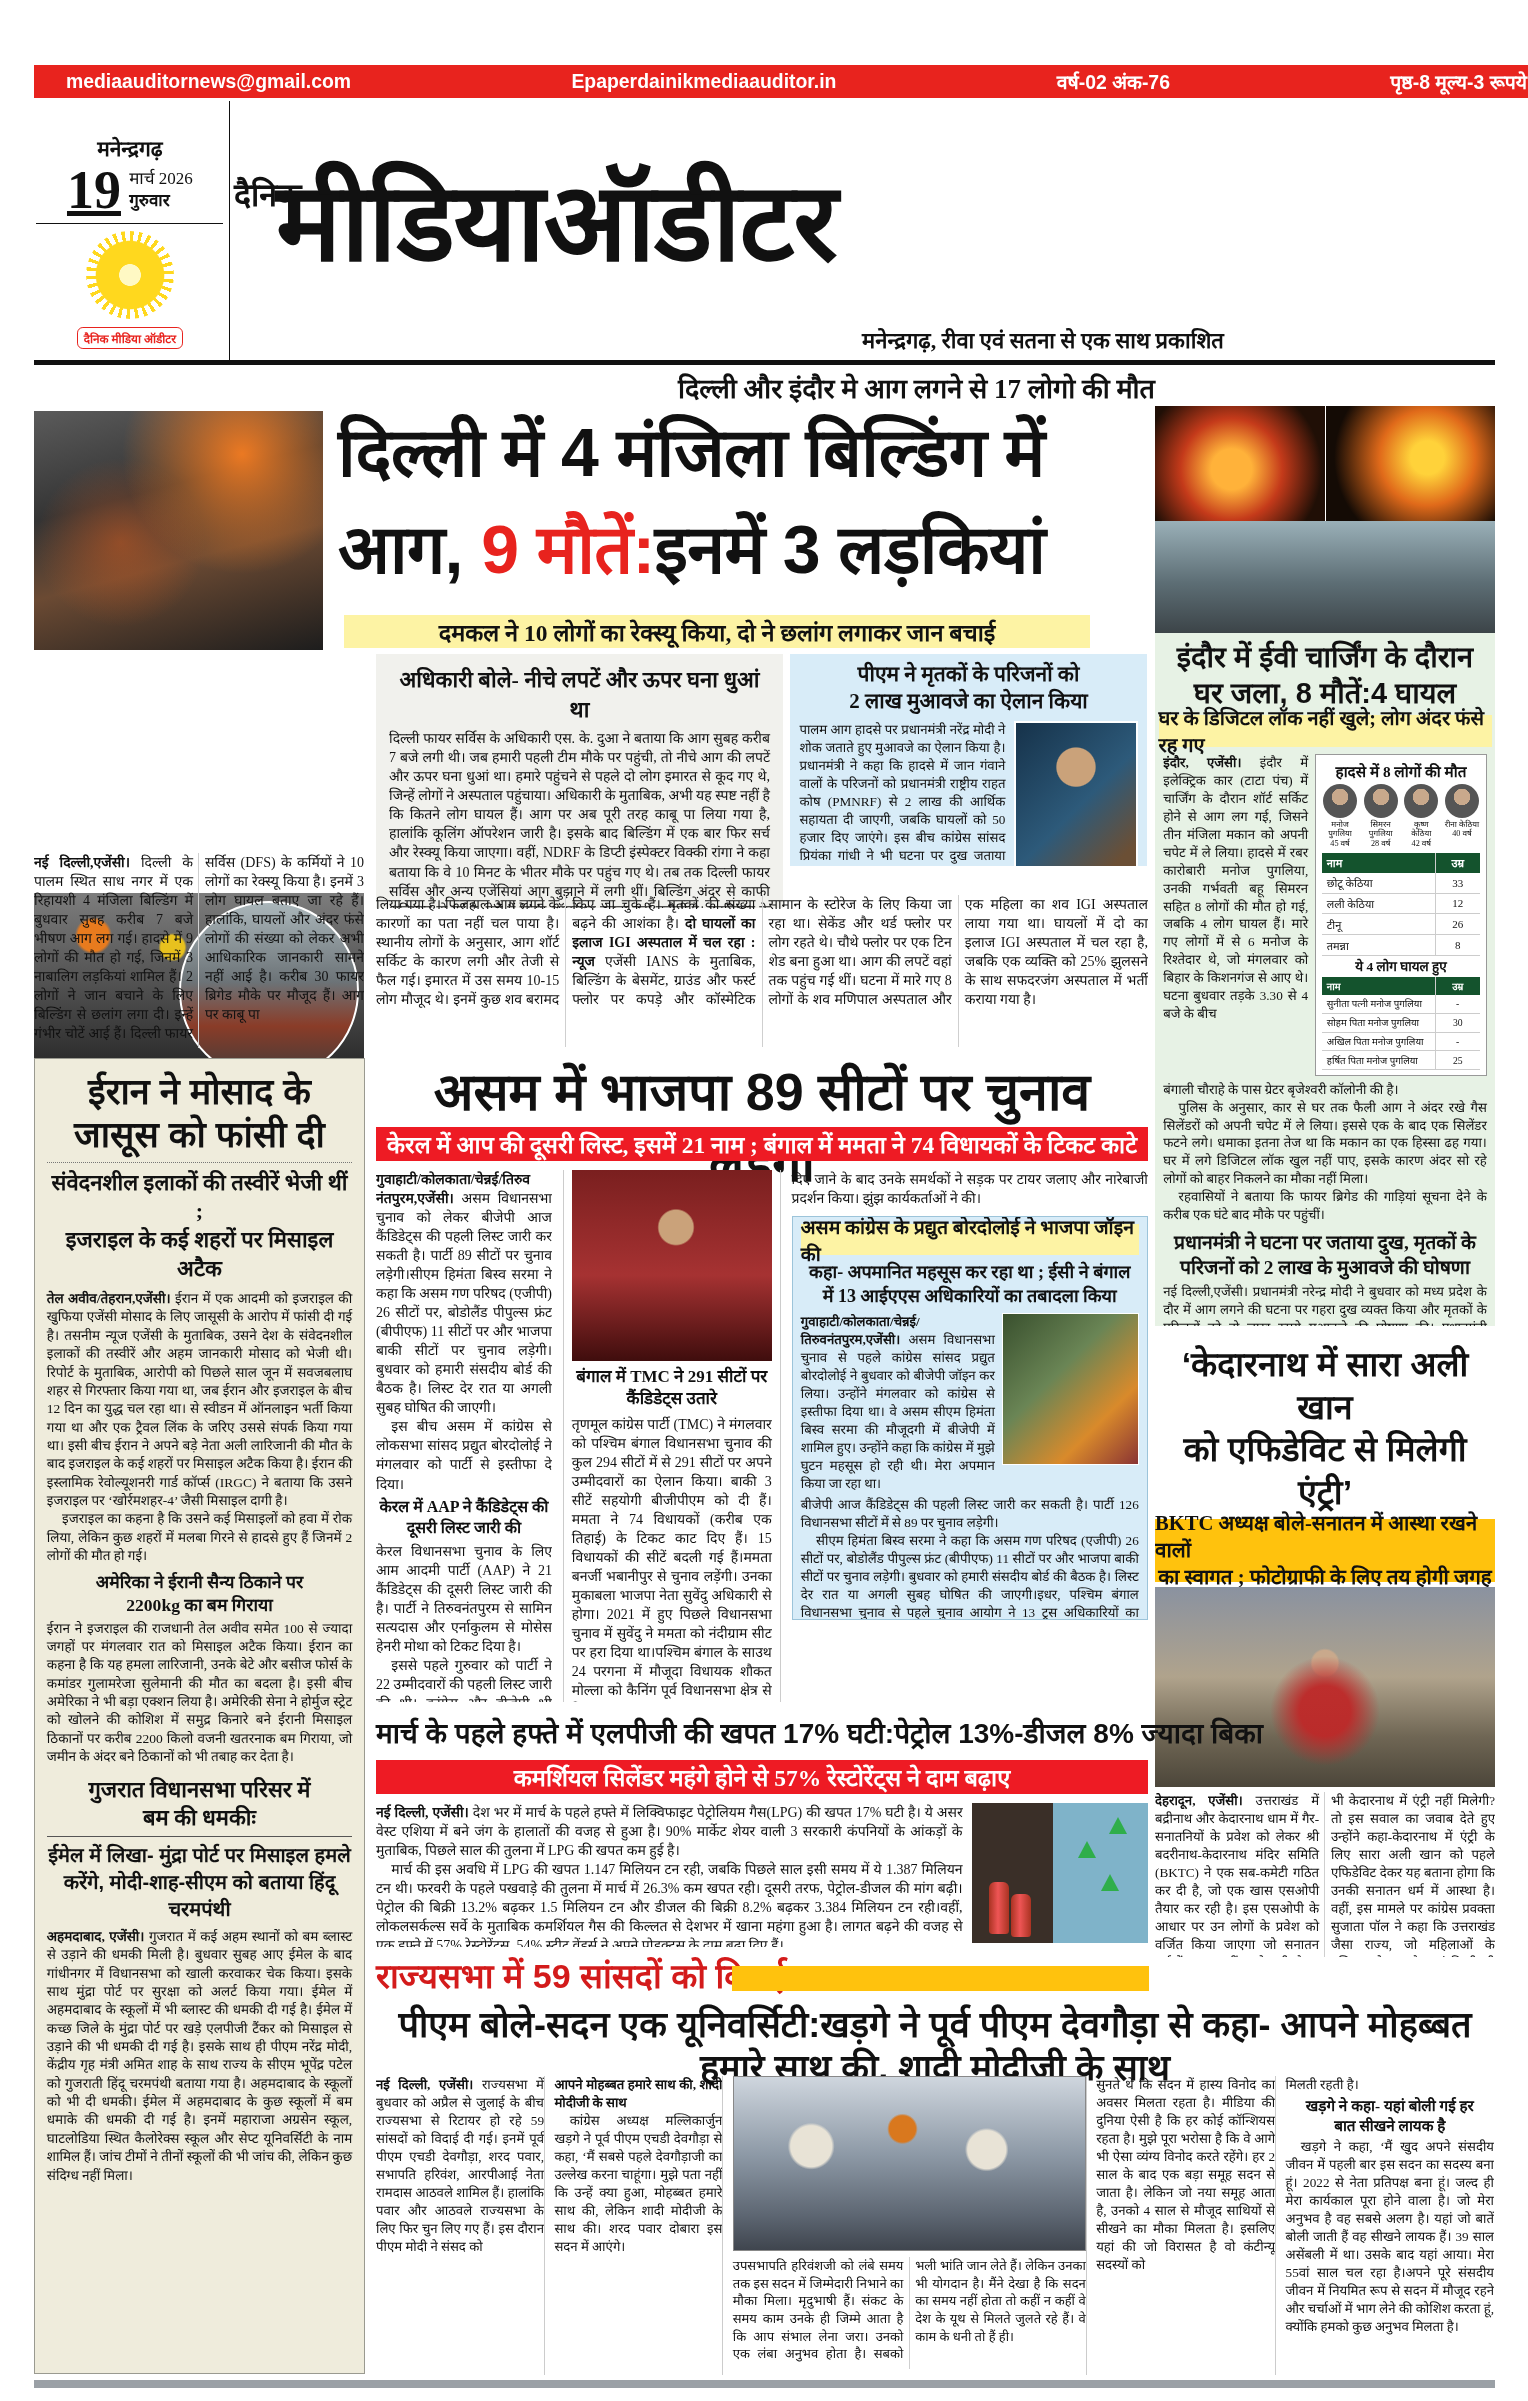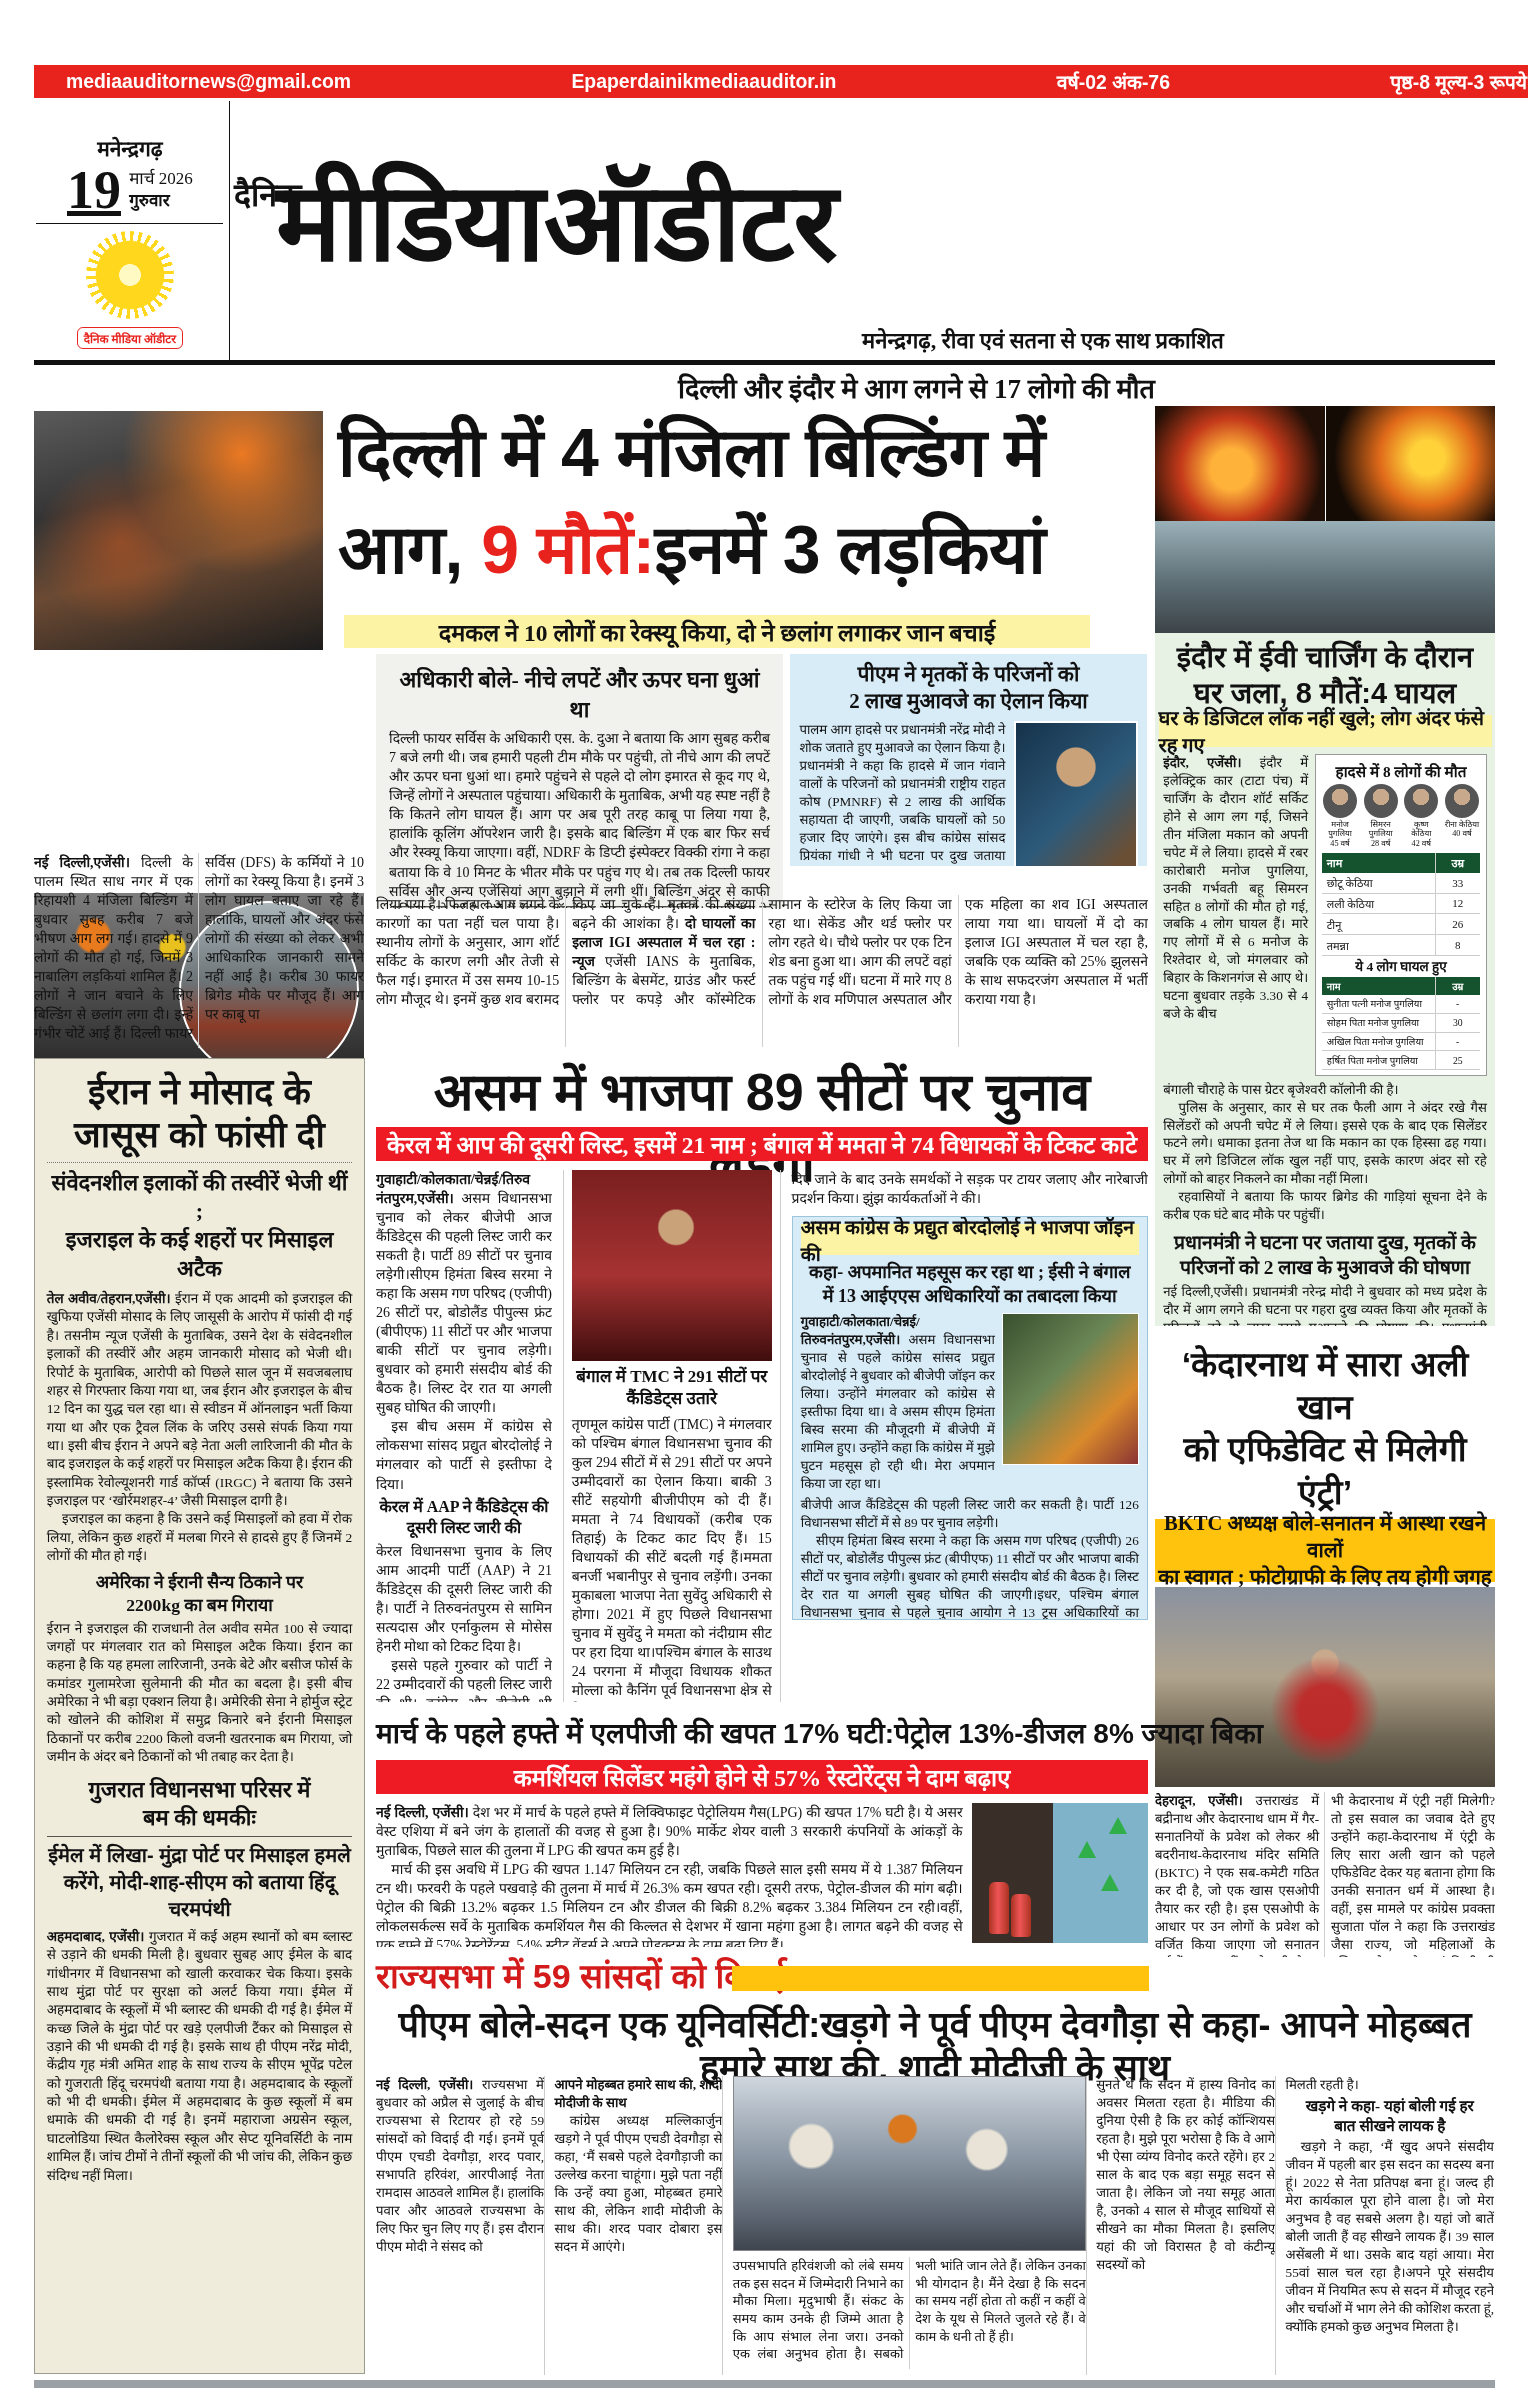--- a/index.html
+++ b/index.html
@@ -17,21 +17,21 @@
   .mast-div{border-top:1.2px solid #111;margin:5.9px 0 7px 0;}
   .sun{width:88px;height:88px;margin:0 auto;border-radius:50%;background:radial-gradient(circle at 50% 50%,#fff9c4 0 17%,#ffd81e 18% 54%,rgba(255,216,30,0) 56%),repeating-conic-gradient(from 0deg,#ffd81e 0deg 5deg,rgba(255,255,255,0) 5deg 12deg);}
   .stamp{display:inline-block;border:1.8px solid #e8231e;border-radius:5.9px;color:#e8231e;font-weight:bold;font-size:11.8px;padding:1.8px 5.9px;margin-top:8.2px;}
   .paper-title{font-weight:900;font-size:109px;line-height:1;letter-spacing:-1.2px;}
   .tagline{font-size:22px;font-weight:bold;}
   .rule{background:#111;}
   .banner{font-size:27px;font-weight:bold;text-align:center;}
   .mainhead{font-weight:900;font-size:68px;line-height:1.42;letter-spacing:-0.6px;}
   .red{color:#e8231e;}
   .ystrip{background:#fdf3a4;display:flex;align-items:center;justify-content:center;font-weight:bold;font-size:23.5px;}
-  .goldstrip{background:#ffc20d;display:flex;align-items:center;justify-content:center;text-align:center;font-weight:bold;font-size:20.6px;line-height:1.3;}
+  .goldstrip{background:#ffc20d;display:flex;align-items:center;justify-content:center;text-align:left;font-weight:bold;font-size:20.6px;line-height:1.3;}
   .redstrip{background:#ee1b24;color:#fff;display:flex;align-items:center;justify-content:center;font-weight:bold;font-size:23.5px;}
   .body-t{font-size:14px;line-height:1.36;}
   .ph{position:relative;background:#888;}
   .box1{background:#f1f1ed;padding:9.4px 13px;}
   .box1 h3{margin:0 0 5.9px 0;font-size:22px;text-align:center;}
   .bluebox{background:#d8ecf8;}
   .infobox{background:#fff;border:0.6px solid #999;padding:4.7px 5.9px;}
   .vic-row{display:flex;justify-content:space-between;margin:3.5px 0 4.7px 0;}
   .vic{width:36px;text-align:center;font-size:8.2px;line-height:1.15;}
   .vic .c{width:34px;height:34px;border-radius:50%;margin:0 auto 1.8px auto;background:radial-gradient(circle at 50% 38%,#c9a98c 0 30%,#555 31% 100%);}

